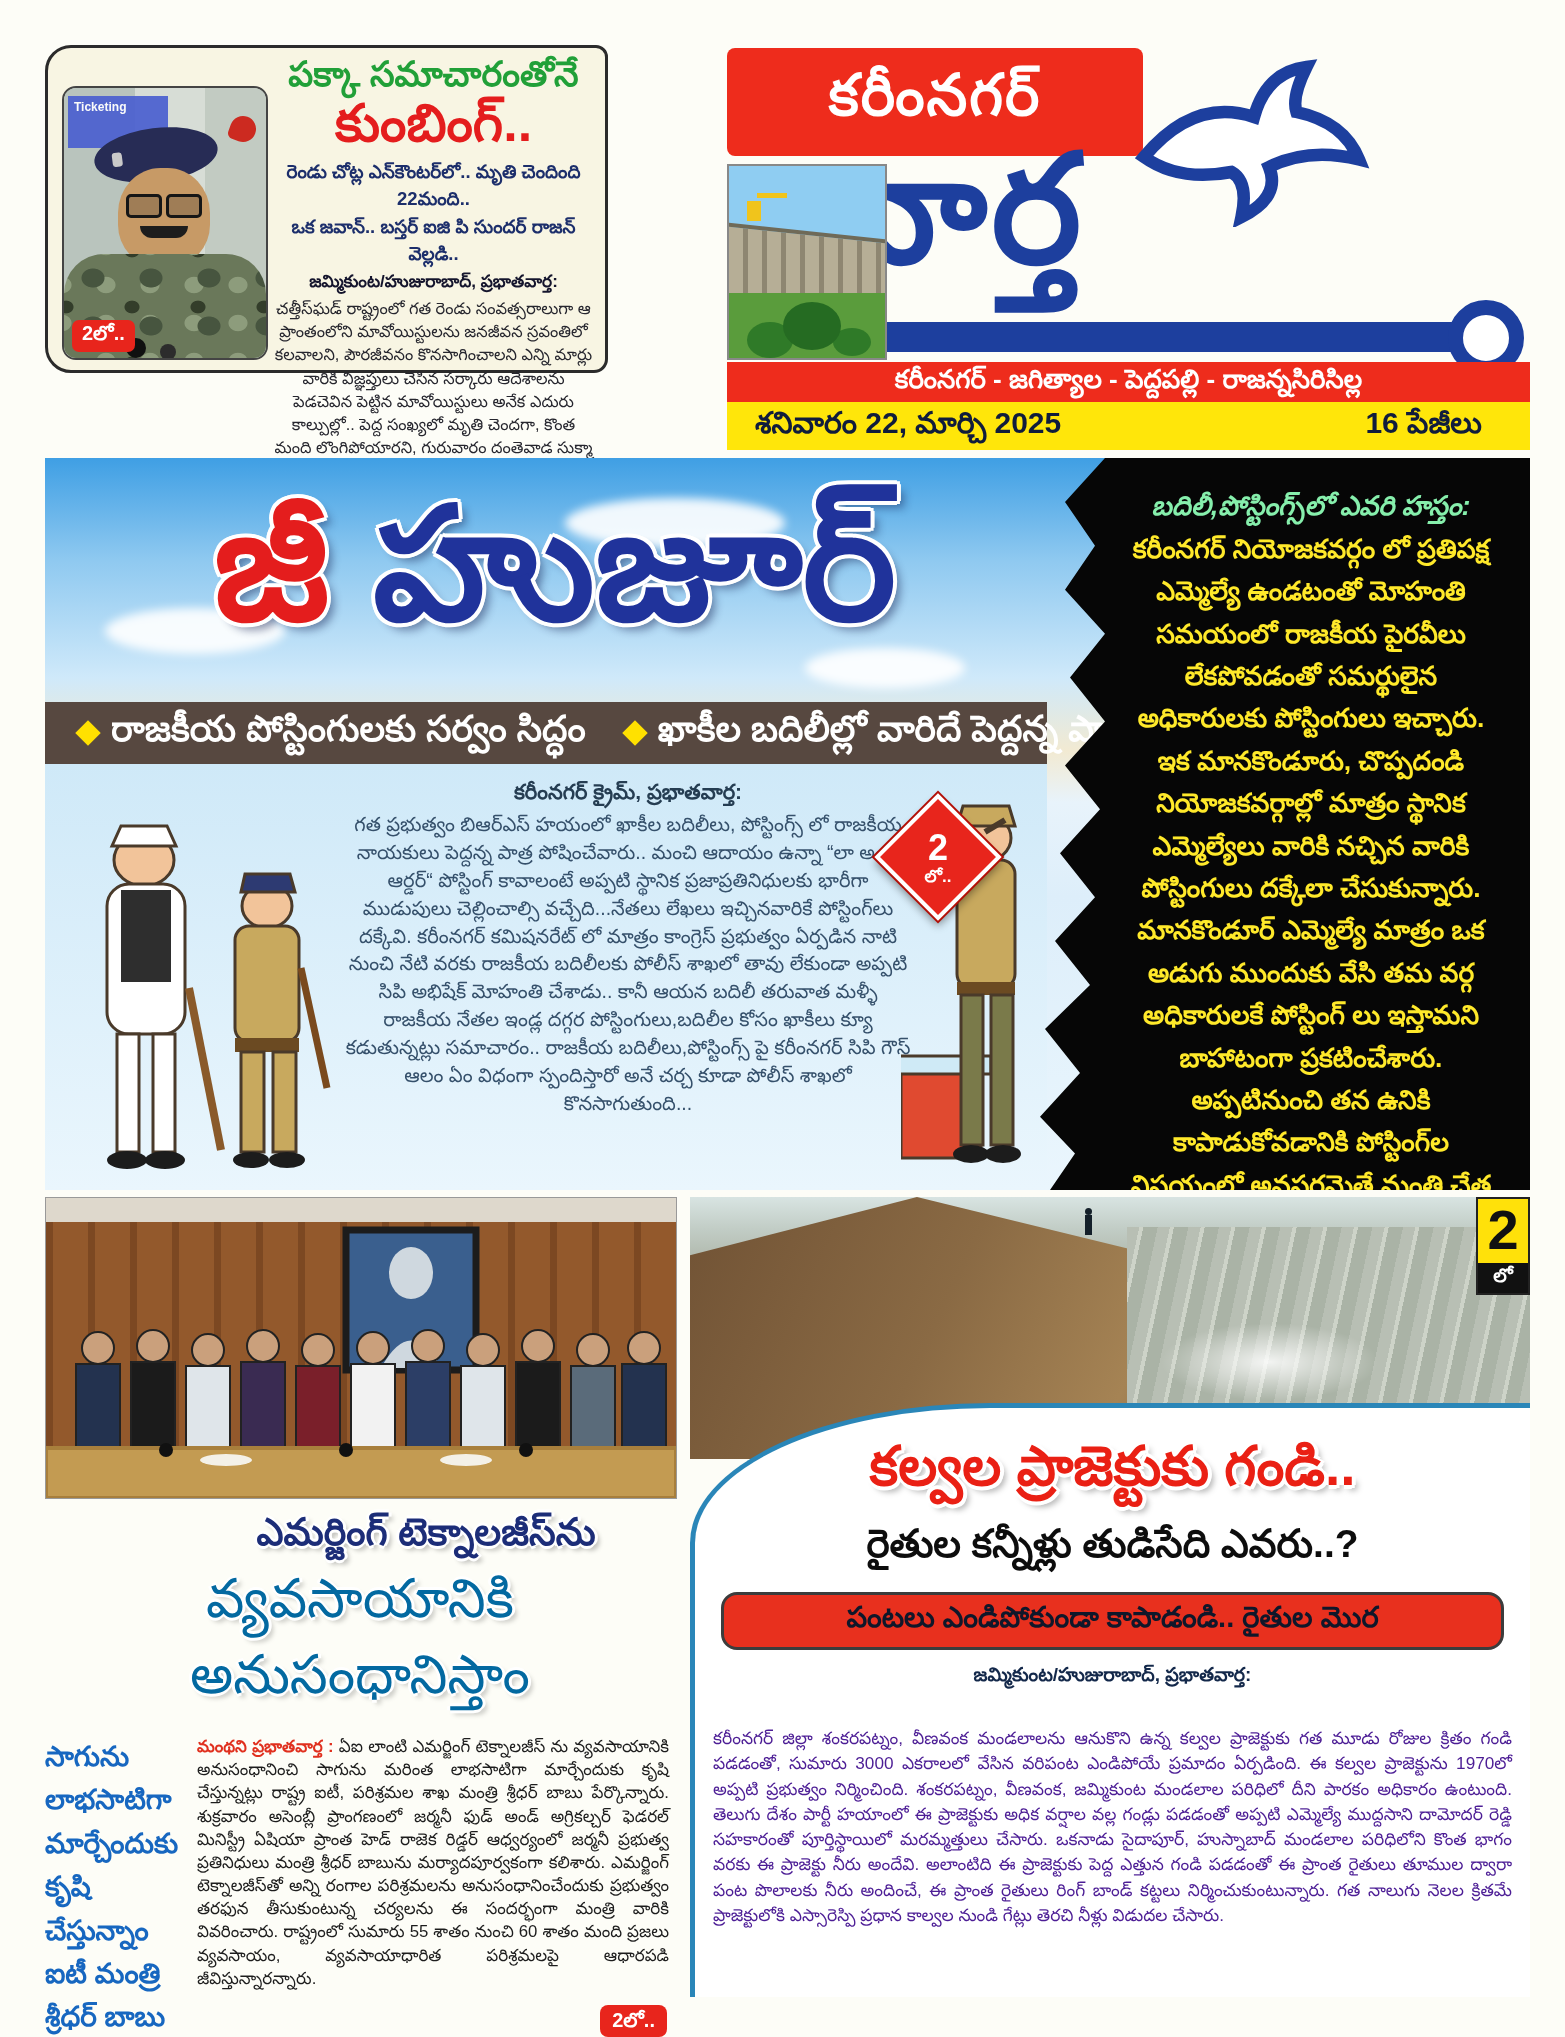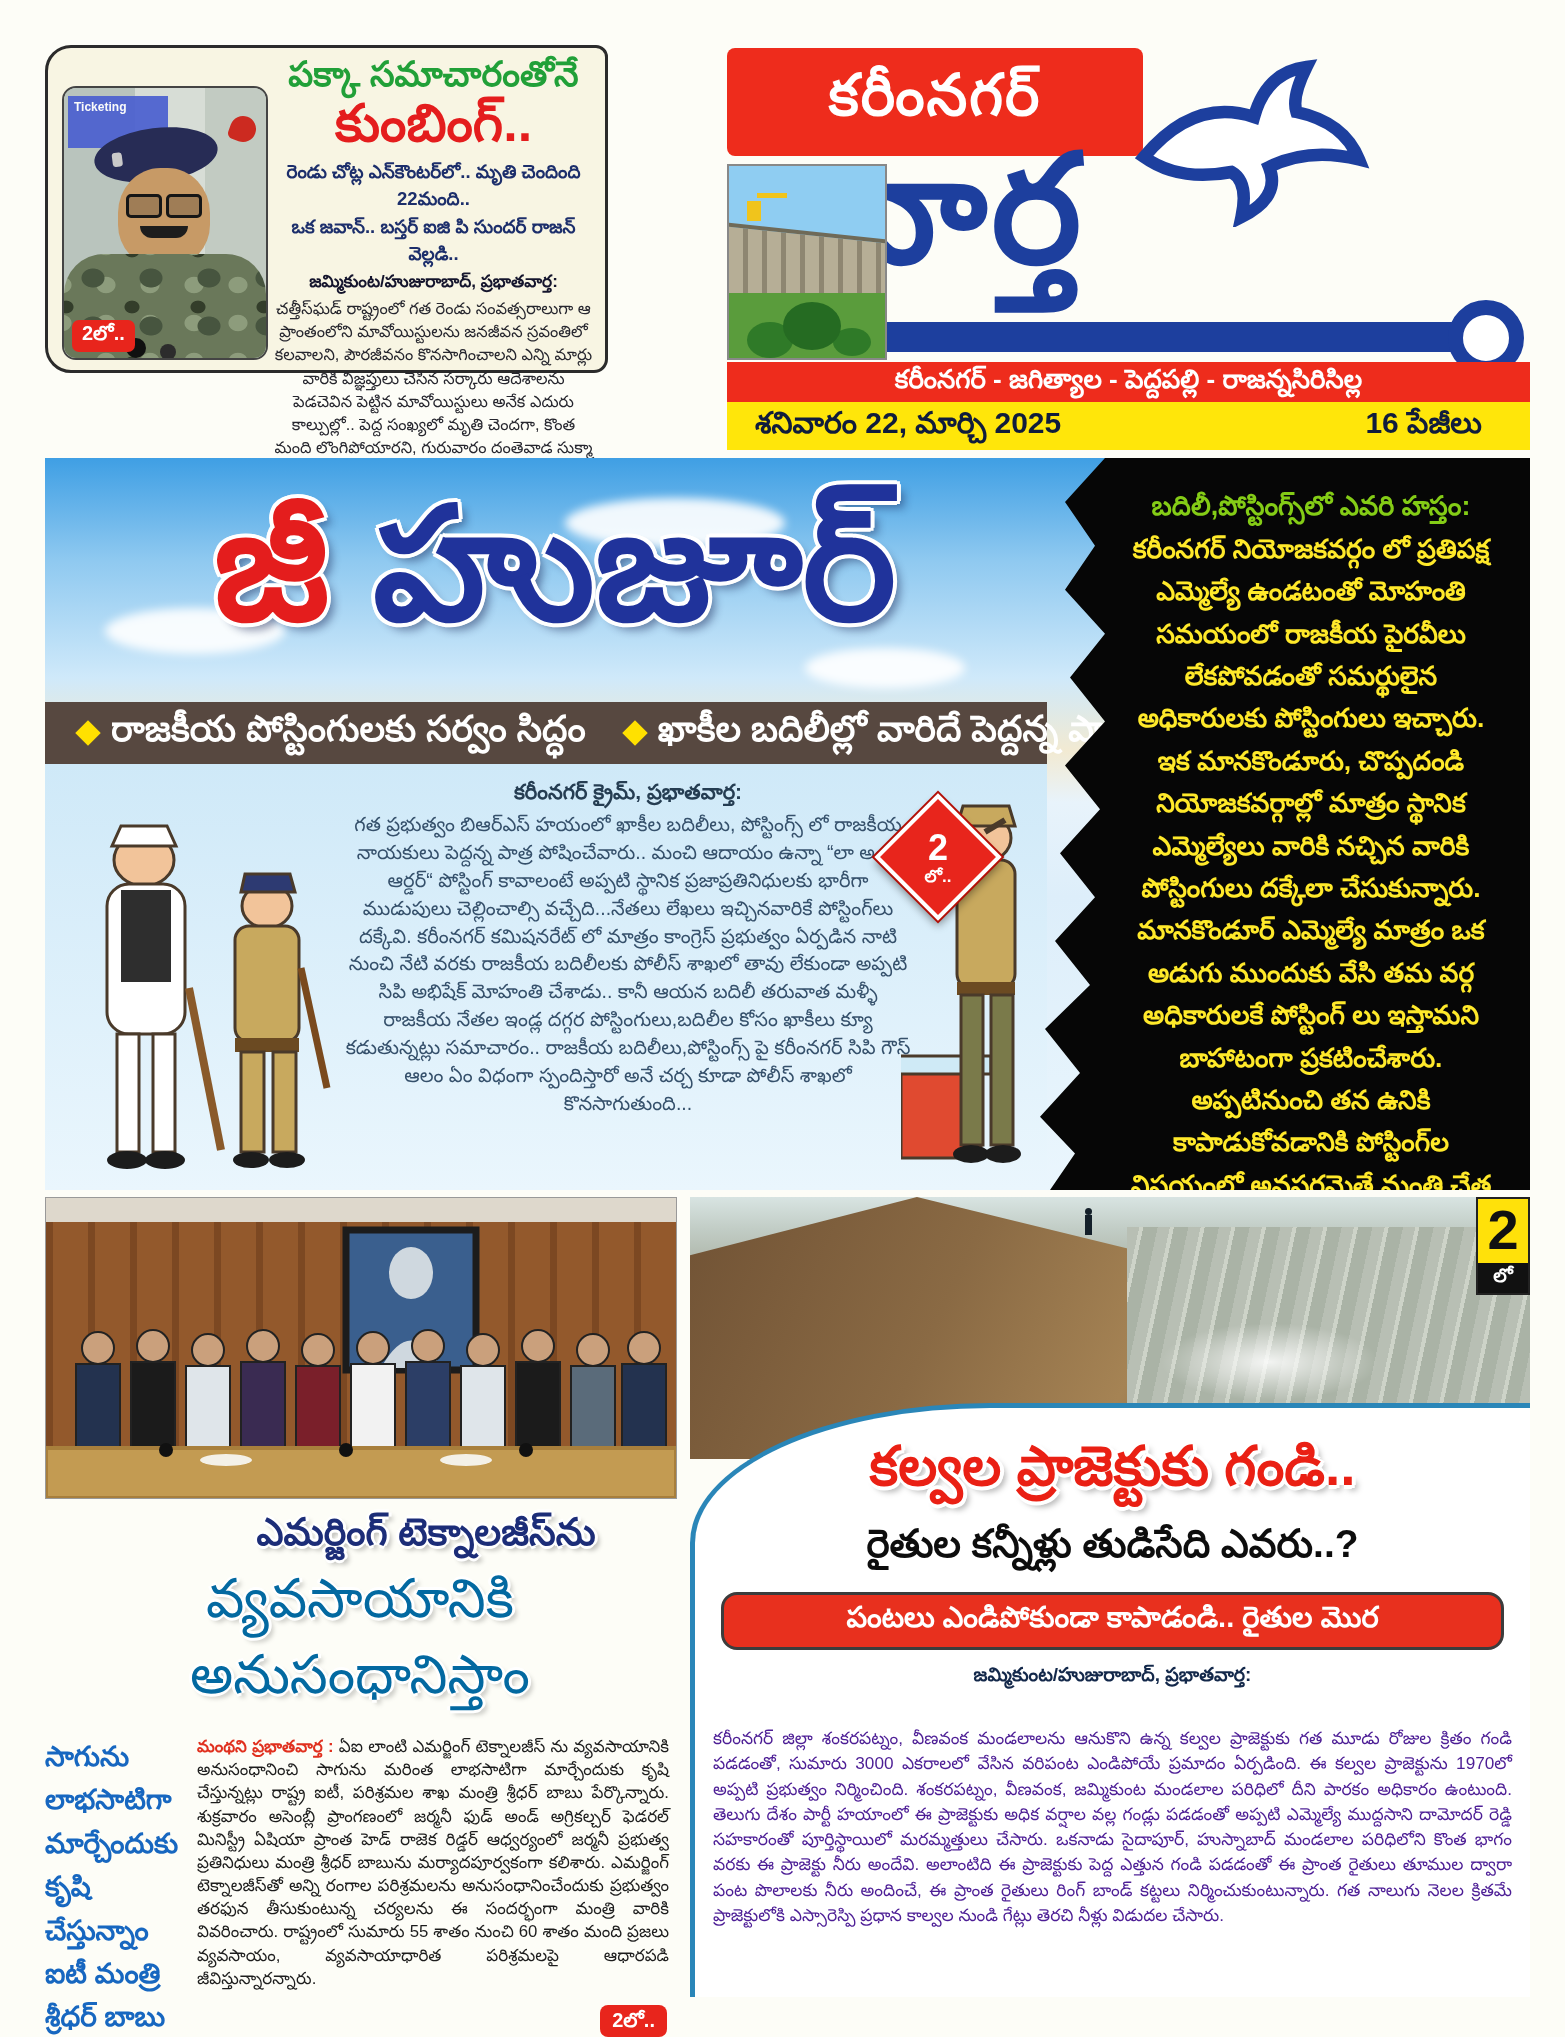--- a/index.html
+++ b/index.html
@@ -65,21 +65,21 @@
         linear-gradient(180deg,#3f9fe4 0%,#8fc9f0 14%,#cfe9fa 30%,#f2ead2 40%,#e8f3fb 47%,#ddeefa 60%,#eaf6fd 100%);}
   .cloud{position:absolute;background:rgba(255,255,255,.9);border-radius:50%;filter:blur(5px);}
   .main-headline{position:absolute;left:20px;top:0px;width:980px;text-align:center;font-weight:800;
                  font-size:158px;line-height:1.35;white-space:nowrap;}
   .hl-red{color:#e41d1d;}
   .hl-blue{color:#20339b;}
   .outline-w{text-shadow:4px 0 0 #fff,-4px 0 0 #fff,0 4px 0 #fff,0 -4px 0 #fff,3px 3px 0 #fff,-3px -3px 0 #fff,3px -3px 0 #fff,-3px 3px 0 #fff,7px 7px 8px rgba(20,30,80,.45);}
   .black-panel{position:absolute;right:0;top:0;width:500px;height:100%;background:#060606;z-index:6;
                clip-path:polygon(15% 0%,100% 0%,100% 100%,4% 100%,9% 95%,2% 90%,10% 84%,3% 78%,12% 72%,5% 66%,13% 60%,6% 54%,14% 48%,7% 42%,15% 36%,8% 30%,15% 24%,7% 18%,13% 12%,7% 6%);
                box-sizing:border-box;padding:28px 26px 16px 88px;text-align:center;}
-  .bp-lead{color:#84cc16;font-size:27px;font-weight:800;line-height:1.55;}
+  .bp-lead{color:#86efac;font-size:27px;font-weight:800;line-height:1.55;font-style:italic;}
   .bp-body{color:#ffe92a;font-size:26.5px;font-weight:700;line-height:1.6;}
   .bullet-bar{position:absolute;left:0;top:244px;width:1002px;height:62px;background:#574840;z-index:4;
               display:flex;align-items:center;gap:40px;padding-left:34px;box-sizing:border-box;}
   .bullet-item{display:flex;align-items:center;gap:14px;color:#fff;font-weight:800;font-size:36px;white-space:nowrap;}
   .diamond{width:18px;height:18px;background:#ffe100;transform:rotate(45deg);flex:0 0 auto;}
   .cartoon-area{position:absolute;left:0;top:306px;width:1002px;bottom:0;background:linear-gradient(180deg,#cfe9f8,#eaf6fd);}
   .article{position:absolute;left:300px;top:16px;width:566px;}
   .art-date{color:#253d52;font-size:21px;font-weight:800;text-align:center;}
   .art-body{color:#35506b;font-size:19.5px;line-height:1.43;text-align:center;margin-top:2px;}
   .cartoon-l{position:absolute;left:4px;bottom:2px;}
@@ -121,21 +121,21 @@
                 display:flex;flex-direction:column;border:2px solid #222;box-sizing:border-box;}
   .yb-num{flex:1;color:#111;font-size:56px;font-weight:800;text-align:center;line-height:62px;}
   .yb-txt{background:#111;color:#fff;font-size:19px;font-weight:700;text-align:center;padding:2px 0;}
   .br-white{position:absolute;left:0;right:0;top:206px;bottom:0;background:#fff;
             border-top-left-radius:300px 140px;border-top:5px solid #2a86b8;border-left:5px solid #2a86b8;
             box-sizing:border-box;padding-top:26px;z-index:5;}
   .br-hred{text-align:center;color:#ea2014;font-size:55px;font-weight:700;white-space:nowrap;
            text-shadow:4px 0 0 #fff,-4px 0 0 #fff,0 4px 0 #fff,0 -4px 0 #fff,3px 3px 0 #fff,-3px -3px 0 #fff,5px 5px 6px rgba(0,0,0,.35);}
   .br-hblack{margin-top:10px;text-align:center;color:#0d0d0d;font-size:39px;font-weight:800;}
   .br-redbar{margin:16px 26px 0;height:52px;background:#e8301e;border:3px solid #3c3c3c;border-radius:16px;
-             display:flex;align-items:center;justify-content:center;color:#ffffff;font-size:29px;font-weight:800;}
+             display:flex;align-items:center;justify-content:center;color:#0f172a;font-size:29px;font-weight:800;}
   .br-date{margin-top:14px;text-align:center;color:#13284a;font-size:19px;font-weight:800;}
   .br-body{padding:4px 18px 0;color:#4c1d95;font-size:17.2px;line-height:1.47;text-align:justify;margin-top:32px;}
 </style>
 </head>
 <body>
 
 <div id="page">
 
   <div class="tl-box">
     <div class="tl-photo">

